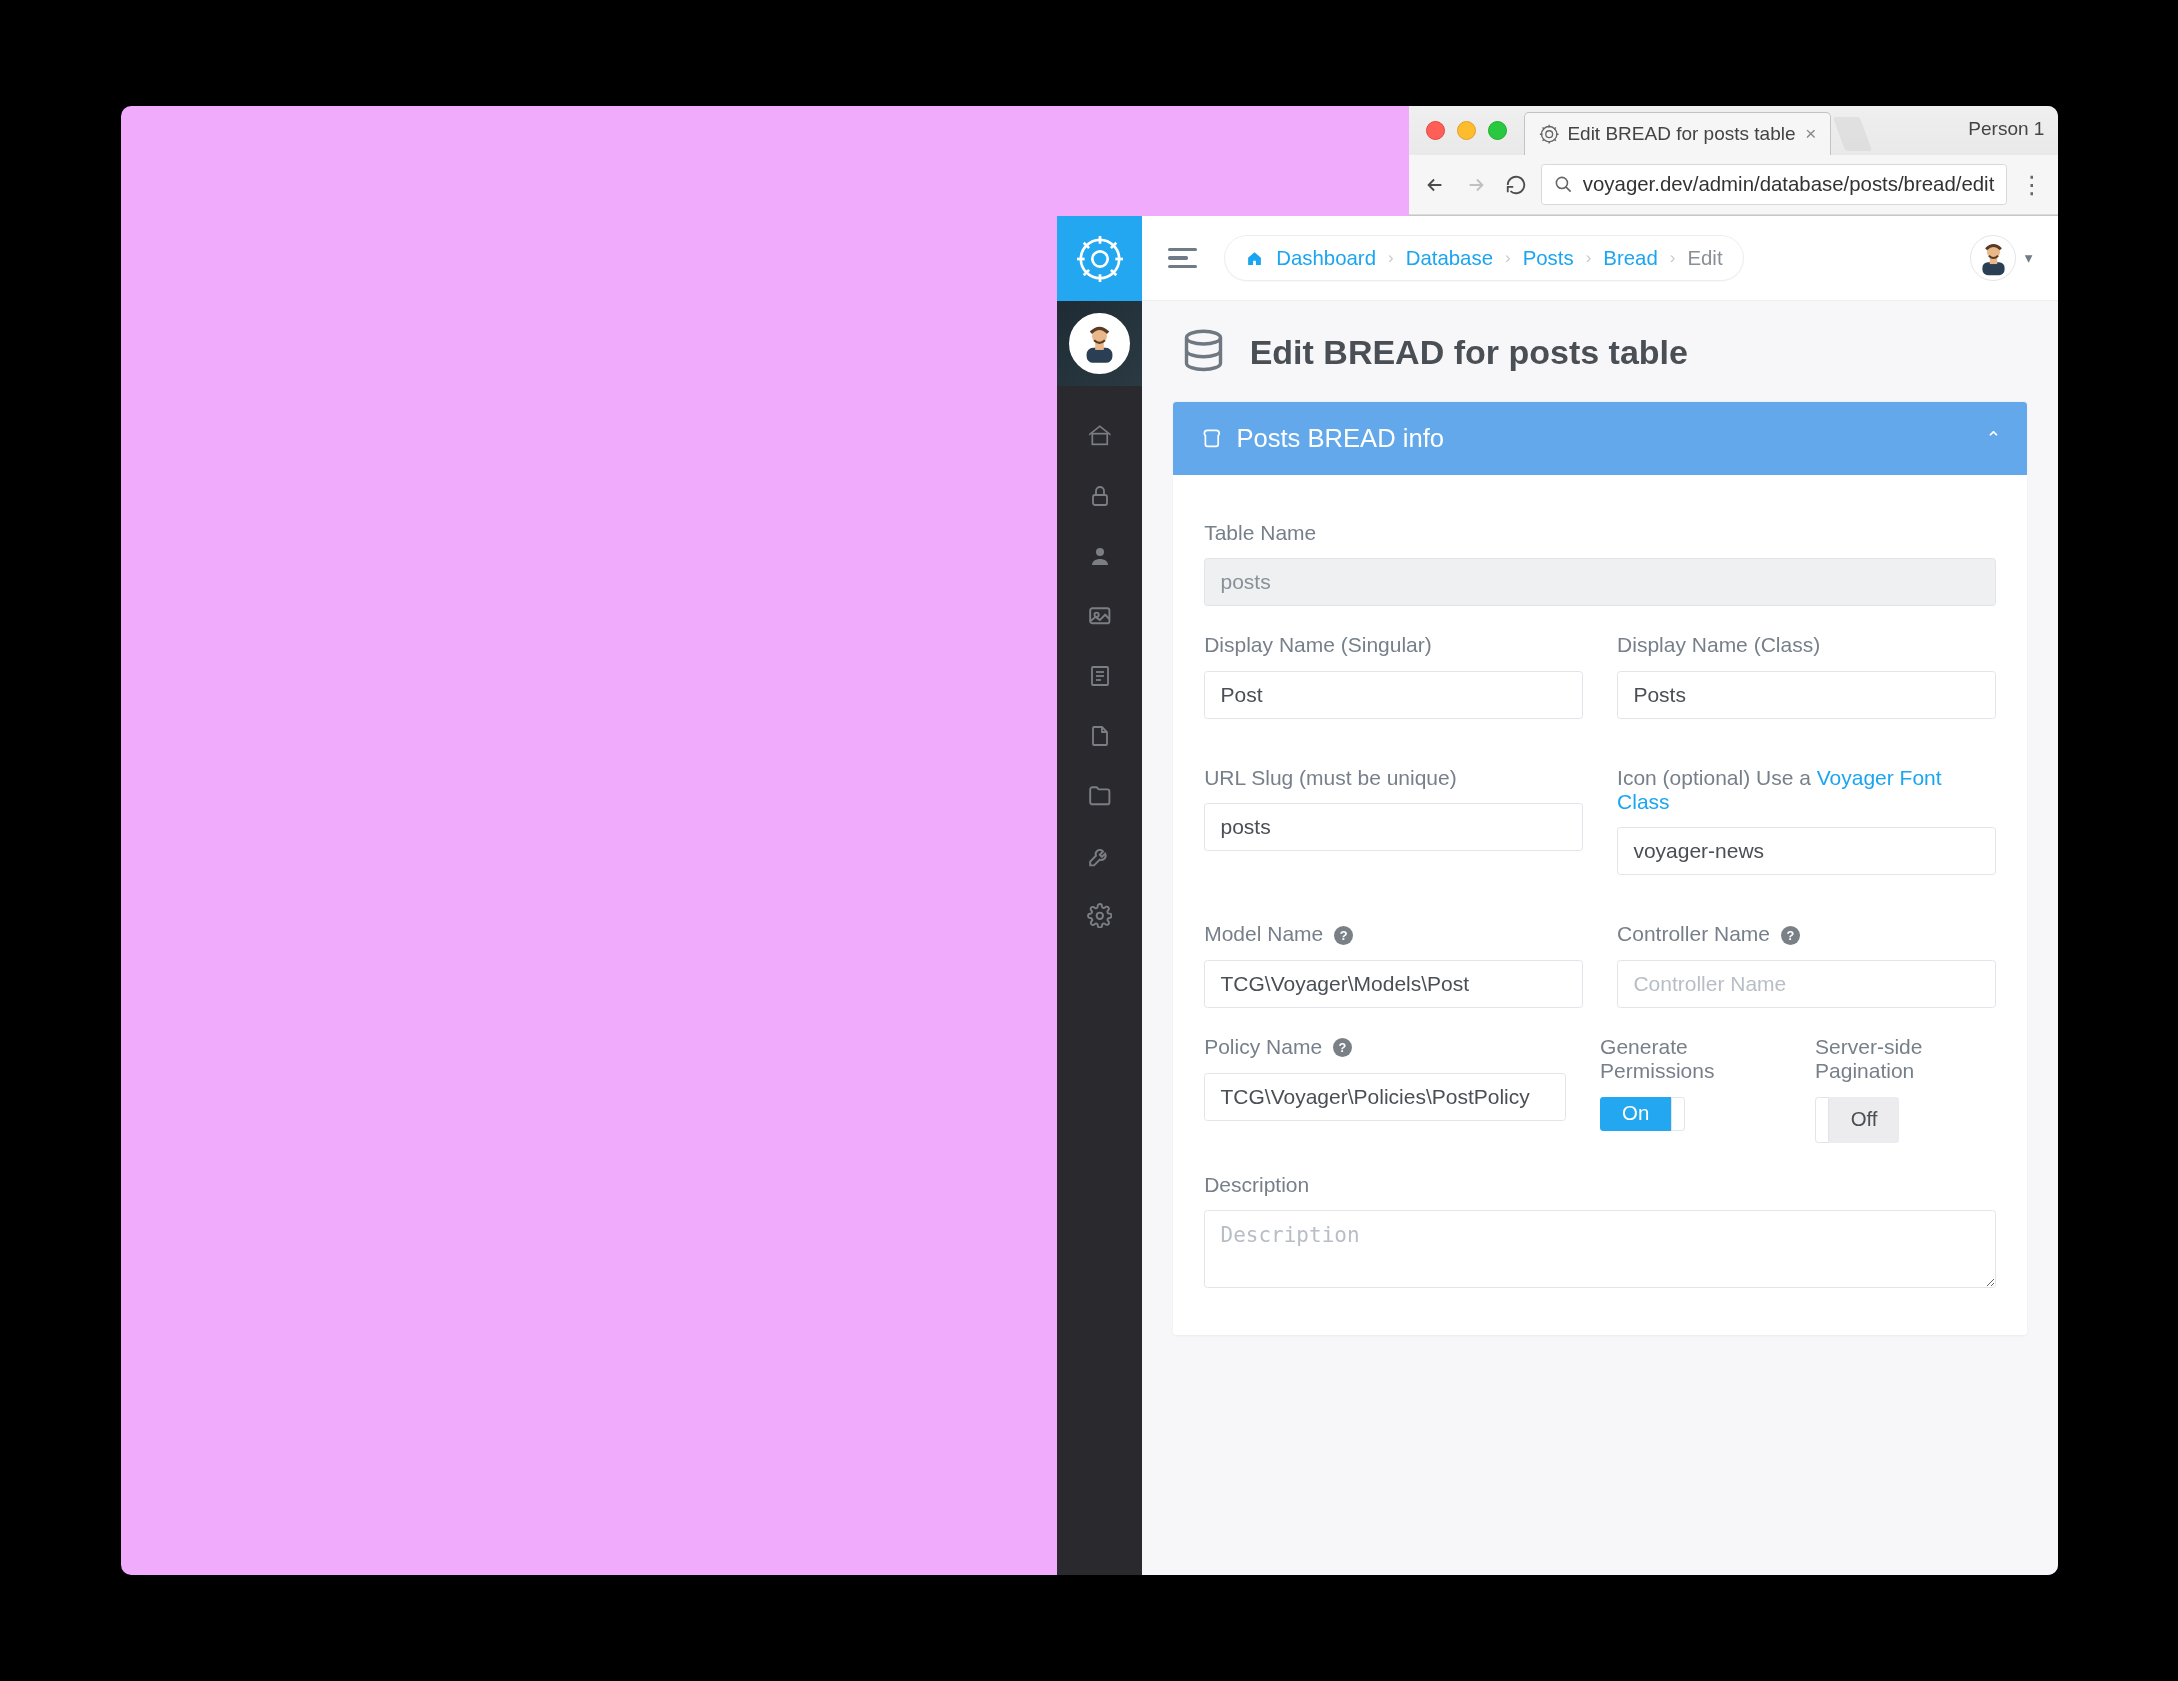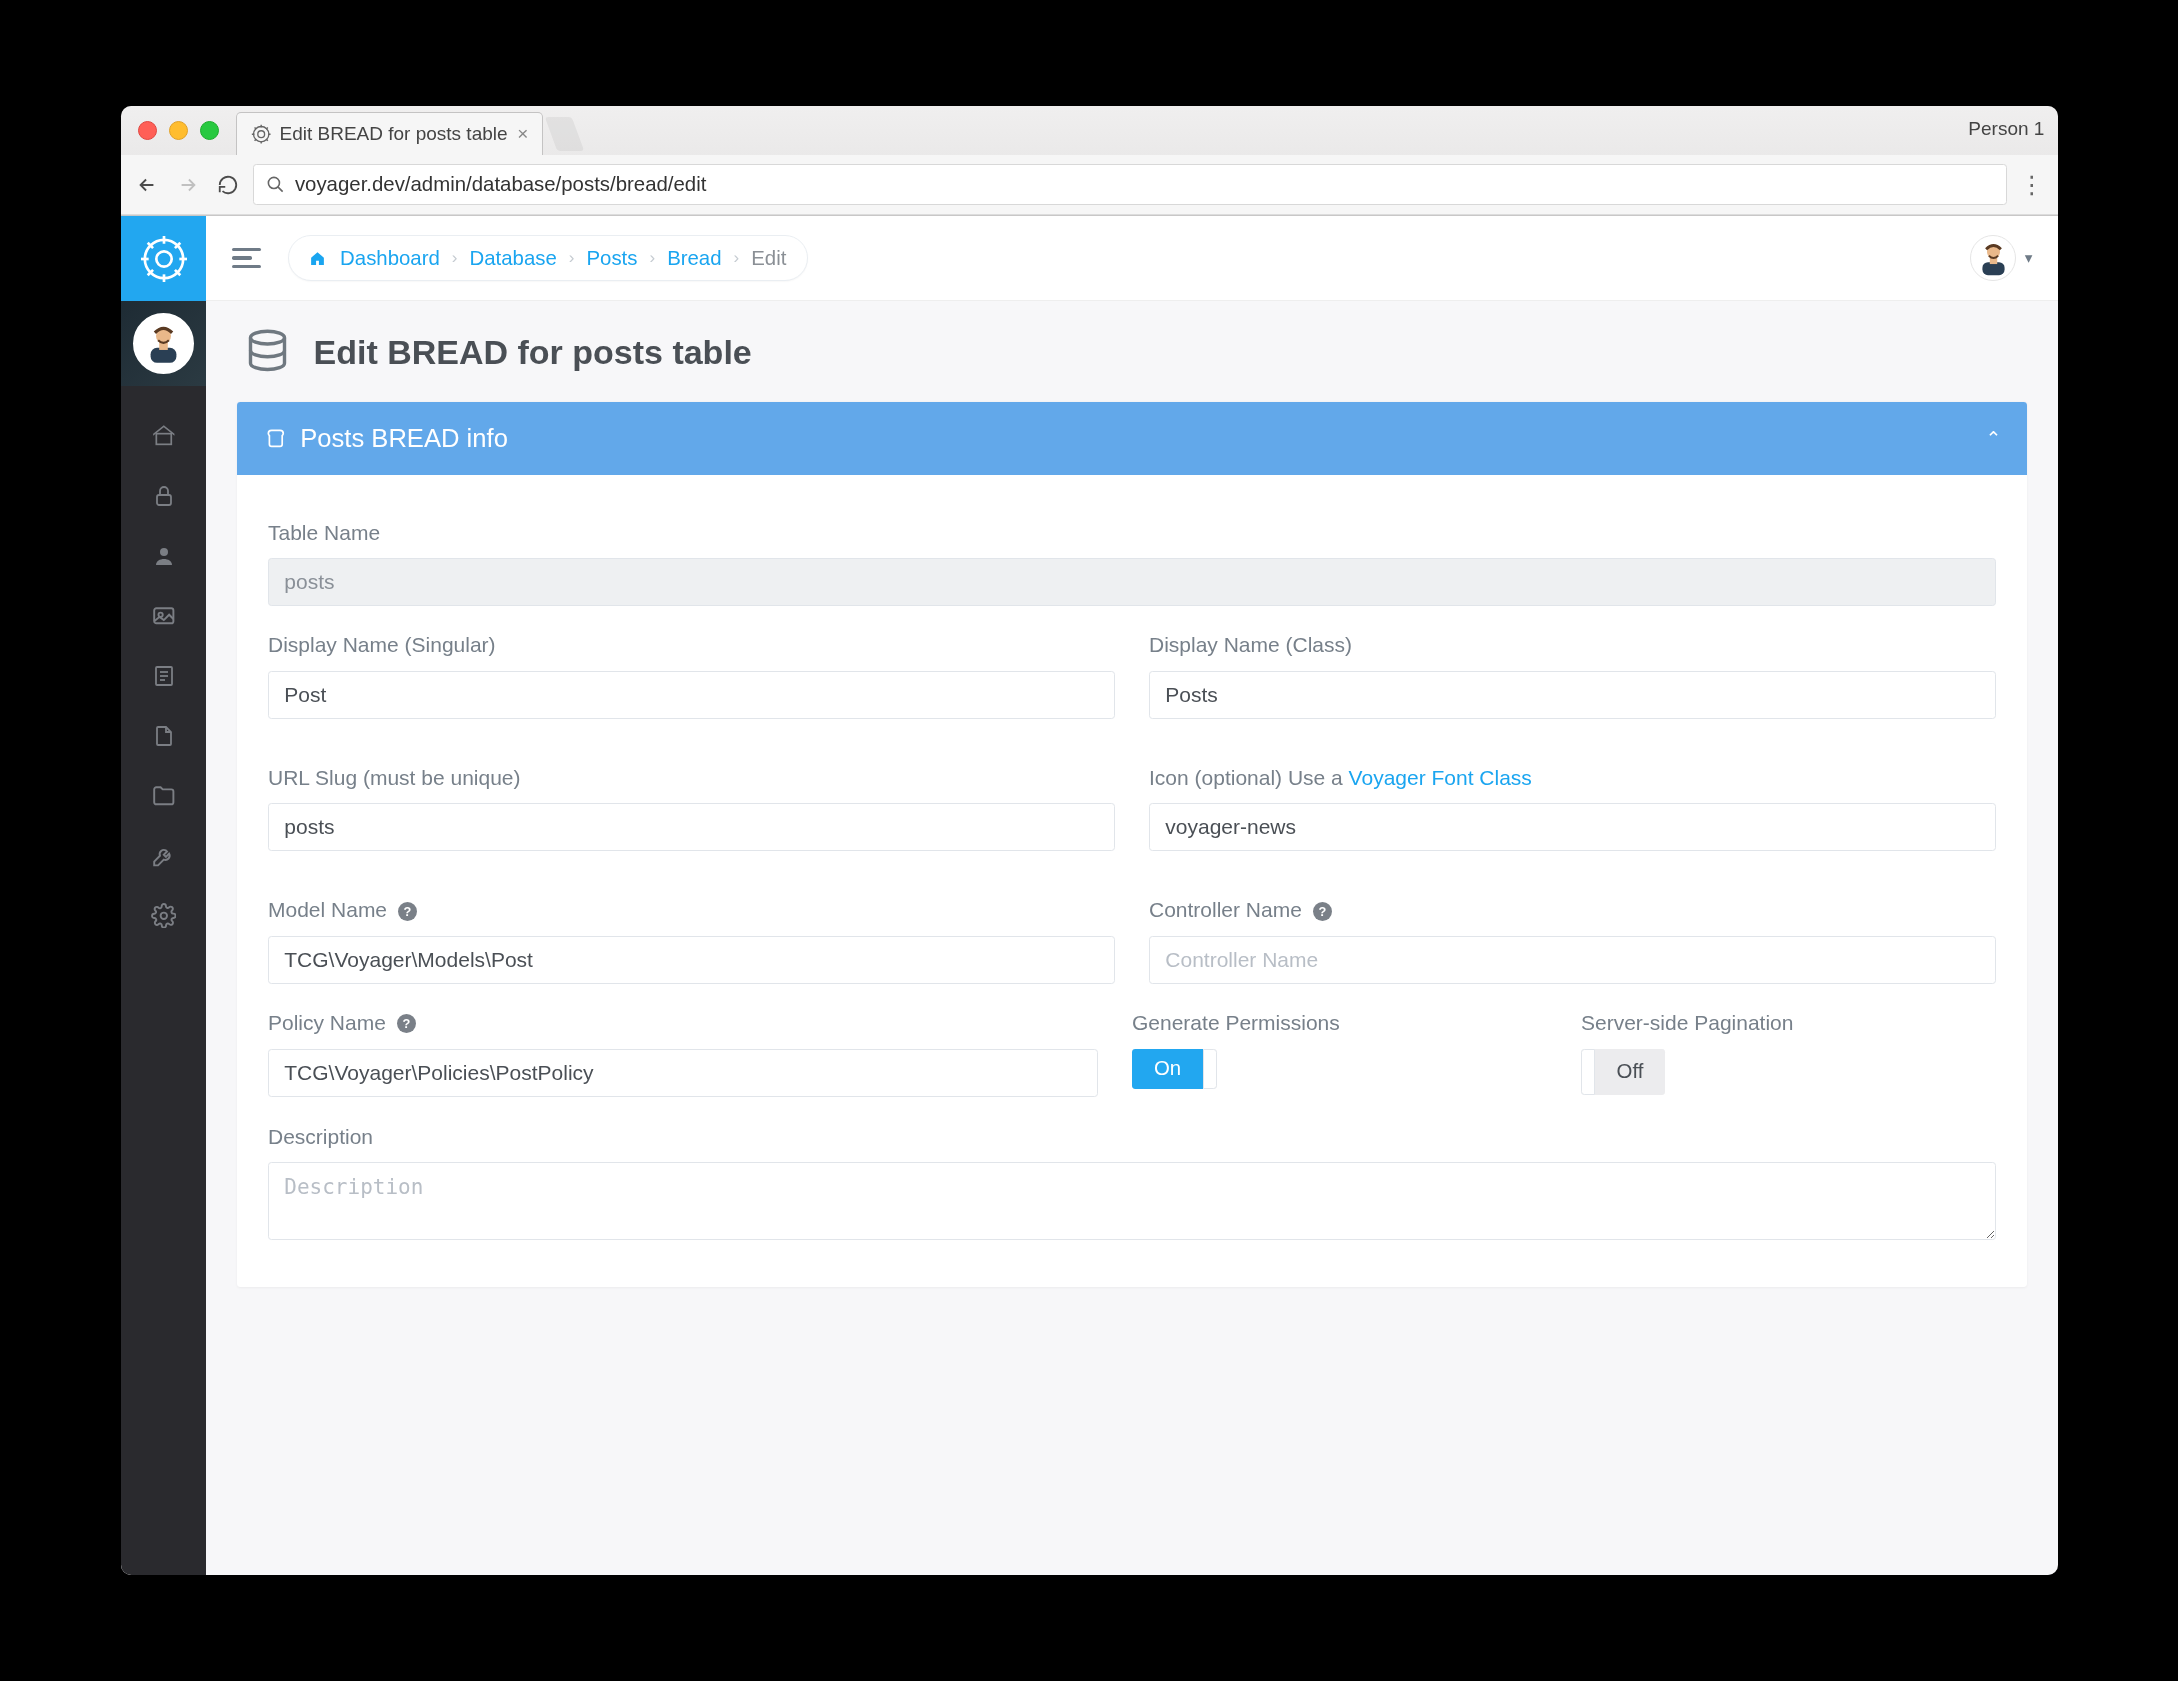--- a/index.html
+++ b/index.html
@@ -1,19 +1,19 @@
 <!DOCTYPE html>
 <html style="font-size:13.6px"><head>
 <meta charset="utf-8">
 <style>
 * { box-sizing: border-box; margin: 0; padding: 0; }
 body { font-family: -apple-system, BlinkMacSystemFont, "Segoe UI", Helvetica, Arial, sans-serif; background: #000; width: 2179px; height: 1681px; overflow: hidden; }
 
 .screenshot-frame { width: 2179px; height: 1681px; background: #000; display: flex; align-items: center; justify-content: center; }
-.browser-window { width: 1937px; height: 1469px; background: #737373; border-radius: 10.2px; overflow: hidden; box-shadow: 0 17px 51px rgba(0,0,0,0.5); display: flex; flex-direction: column; }
+.browser-window { width: 1937px; height: 1469px; background: #f0abfc; border-radius: 10.2px; overflow: hidden; box-shadow: 0 17px 51px rgba(0,0,0,0.5); display: flex; flex-direction: column; align-items: flex-end; }
 
 
 .browser-chrome { background: linear-gradient(#f0efef, #e3e2e2); border-bottom: 0.9px solid #c8c7c7; }
 .tab-strip { display: flex; align-items: center; height: 49px; padding: 0 10.2px; position: relative; }
 .traffic-lights { display: flex; gap: 12px; margin-right: 17px; margin-left: 6.8px; }
 .traffic-light { width: 19px; height: 19px; border-radius: 50%; }
 .tl-red { background: #ff5f57; border: 0.9px solid #e14640; }
 .tl-yellow { background: #ffbd2e; border: 0.9px solid #e1a126; }
 .tl-green { background: #28c940; border: 0.9px solid #1dad2c; }
 .browser-tab { display: flex; align-items: center; background: #f6f6f6; border: 0.9px solid #c4c3c3; border-bottom: none; border-radius: 5.1px 5.1px 0 0; padding: 8.5px 13.6px; gap: 8.5px; min-width: 307px; height: 43px; margin-top: 6.8px; }
@@ -86,21 +86,21 @@
 textarea.form-control { height: 78px; padding-top: 12px; resize: both; }
 
 .row2 { display: flex; gap: 34px; margin-top: 20px; }
 .row2 > .col { flex: 1; }
 .row3 { display: flex; gap: 34px; }
 .row3 > .col { flex: 1; }
 .row3 > .col.half { flex: 0.5; }
 
 .link-inline { color: #1aa5f0; text-decoration: none; }
 
-.toggle { display: inline-flex; align-items: center; height: 40px; border-radius: 3.4px; background: #f4f4f5; cursor: pointer; }
+.toggle { display: inline-flex; align-items: center; height: 34px; border-radius: 3.4px; background: #f4f4f5; cursor: pointer; }
 .toggle .handle-on { background: #22a7f0; color: #fff; height: 100%; display: flex; align-items: center; padding: 0 22px; font-size: 20.4px; border-radius: 3.4px 0 0 3.4px; }
 .toggle .handle-off-slot { width: 13.6px; height: 100%; background: #fff; border: 0.9px solid #e1e5ea; border-radius: 0 3.4px 3.4px 0; }
 
 .toggle-off { display: inline-flex; align-items: center; height: 46px; border-radius: 3.4px; background: #f4f4f5; cursor: pointer; }
 .toggle-off .slot-left { width: 13.6px; height: 100%; background: #fff; border: 0.9px solid #e1e5ea; border-radius: 3.4px 0 0 3.4px; }
 .toggle-off .handle-off { background: #ececee; color: #4a4f55; height: 100%; display: flex; align-items: center; padding: 0 22px; font-size: 20.4px; border-radius: 0 3.4px 3.4px 0; }
 
 svg { display: block; }
 </style>
 </head>

